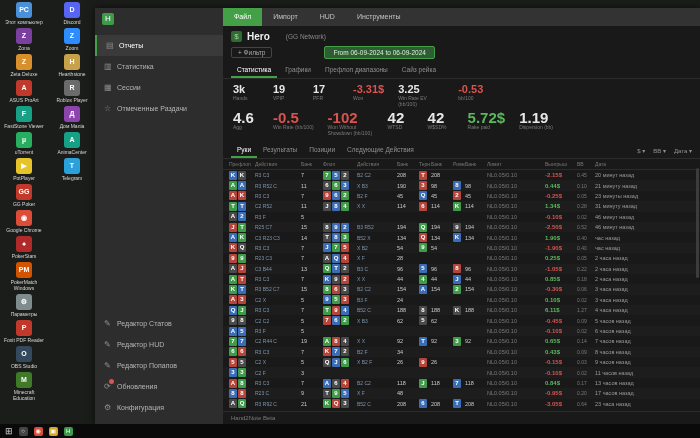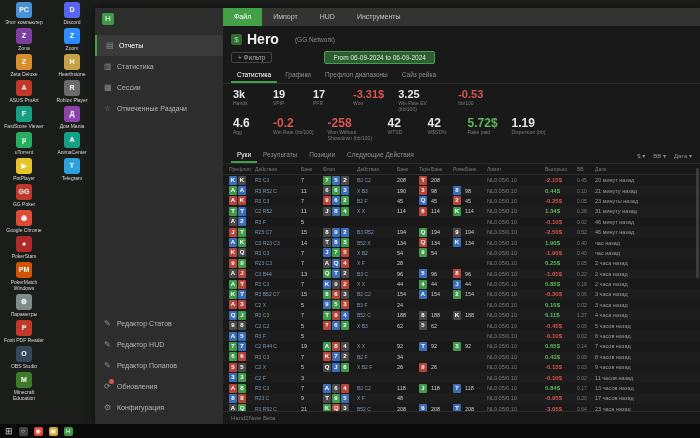--- a/index.html
+++ b/index.html
@@ -24,35 +24,35 @@
   .side-item .ic {width:13px;font-size:8px;color:#8f8f8f;flex-shrink:0}
   .side-item .badge {position:absolute;left:14px;top:3px;width:5px;height:5px;background:#d9534f;border-radius:50%}
 
   .main {flex:1;position:relative;background:#191919;display:flex;flex-direction:column;overflow:hidden}
   .tabbar {height:18px;background:#333;display:flex}
   .wtab {padding:0 11px;line-height:18px;font-size:7px;color:#c2c2c2;cursor:pointer}
   .wtab.active {background:#43a047;color:#fff}
 
   .hero-row {display:flex;align-items:center;padding:5px 8px 2px}
   .cur {width:11px;height:11px;background:#2f6b33;border-radius:2px;color:#9fd69f;font-size:8px;line-height:11px;text-align:center;margin-right:5px}
-  .hname {font-size:14px;font-weight:bold;color:#efefef;margin-right:16px}
+  .hname {font-size:10px;font-weight:bold;color:#efefef;margin-right:16px}
   .hnet {font-size:6.5px;color:#8a8a8a}
 
   .filter-row {display:flex;align-items:center;padding:2px 8px 4px}
   .fbtn {font-size:6.5px;color:#aaa;border:1px solid #444;border-radius:2px;padding:1px 6px;cursor:pointer}
   .datebtn {margin-left:52px;font-size:6.5px;color:#d8f0d8;background:#2e5d33;border:1px solid #43a047;border-radius:2px;padding:2px 8px;cursor:pointer}
 
   .stat-tabs {display:flex;gap:2px;padding:0 8px;border-bottom:1px solid #2c2c2c}
   .stab {font-size:6.5px;color:#8f8f8f;padding:3px 6px;cursor:pointer}
   .stab.active {color:#fff;border-bottom:2px solid #43a047}
 
   .stats {padding:4px 10px 1px;display:flex;gap:14px}
   .stat {min-width:26px}
   .sv {font-size:11px;font-weight:bold;color:#e6e6e6;line-height:12px}
-  .stats.second .sv {font-size:12px}
+  .stats.second .sv {font-size:15px}
   .sv.red {color:#d9534f}
   .sv.green {color:#5cb85c}
   .sl {font-size:5px;color:#7a7a7a;line-height:6px;max-width:46px}
 
   .table-section {margin-top:6px;flex:1;display:flex;flex-direction:column;overflow:hidden}
   .table-tabs {display:flex;align-items:center;padding:0 8px;border-bottom:1px solid #2c2c2c}
   .ttab {font-size:6.5px;color:#8f8f8f;padding:3px 6px;cursor:pointer}
   .ttab.active {color:#fff;border-bottom:2px solid #43a047}
   .tcontrols {margin-left:auto;display:flex;gap:8px}
   .tctrl {font-size:6px;color:#8f8f8f;cursor:pointer}
@@ -280,25 +280,25 @@
             <div class="sv red">-0.53</div>
             <div class="sl">bb/100</div>
           </div>
         </div>
       <div class="stats second" id="stats-r2">
           <div class="stat">
             <div class="sv">4.6</div>
             <div class="sl">Agg</div>
           </div>
           <div class="stat">
-            <div class="sv red">-0.2</div>
+            <div class="sv red">-0.5</div>
             <div class="sl">Win Rate (bb/100)</div>
           </div>
           <div class="stat">
-            <div class="sv red">-258</div>
+            <div class="sv red">-102</div>
             <div class="sl">Won Without Showdown (bb/100)</div>
           </div>
           <div class="stat">
             <div class="sv">42</div>
             <div class="sl">WTSD</div>
           </div>
           <div class="stat">
             <div class="sv">42</div>
             <div class="sl">W$SD%</div>
           </div>

